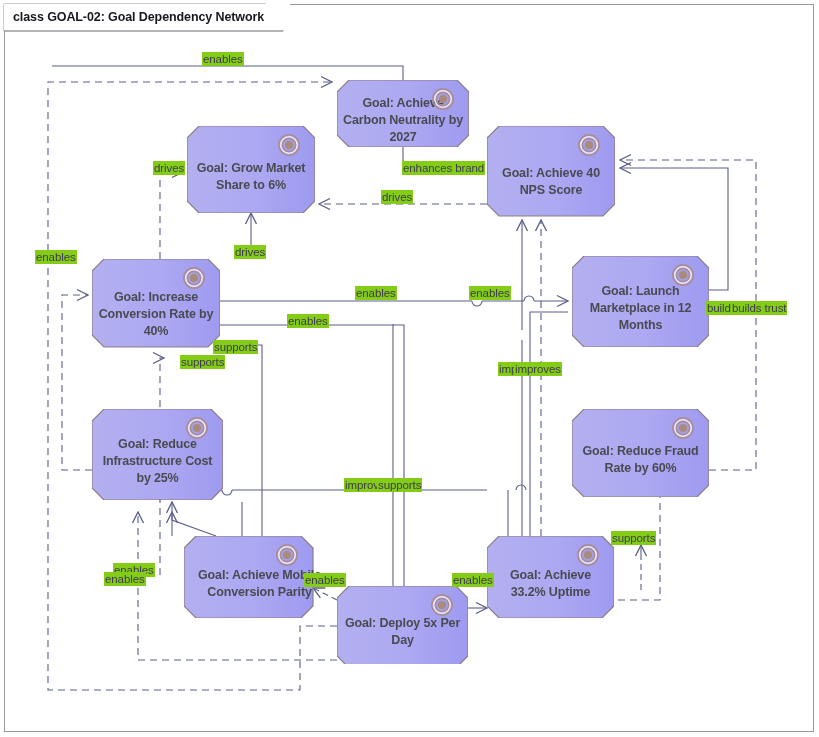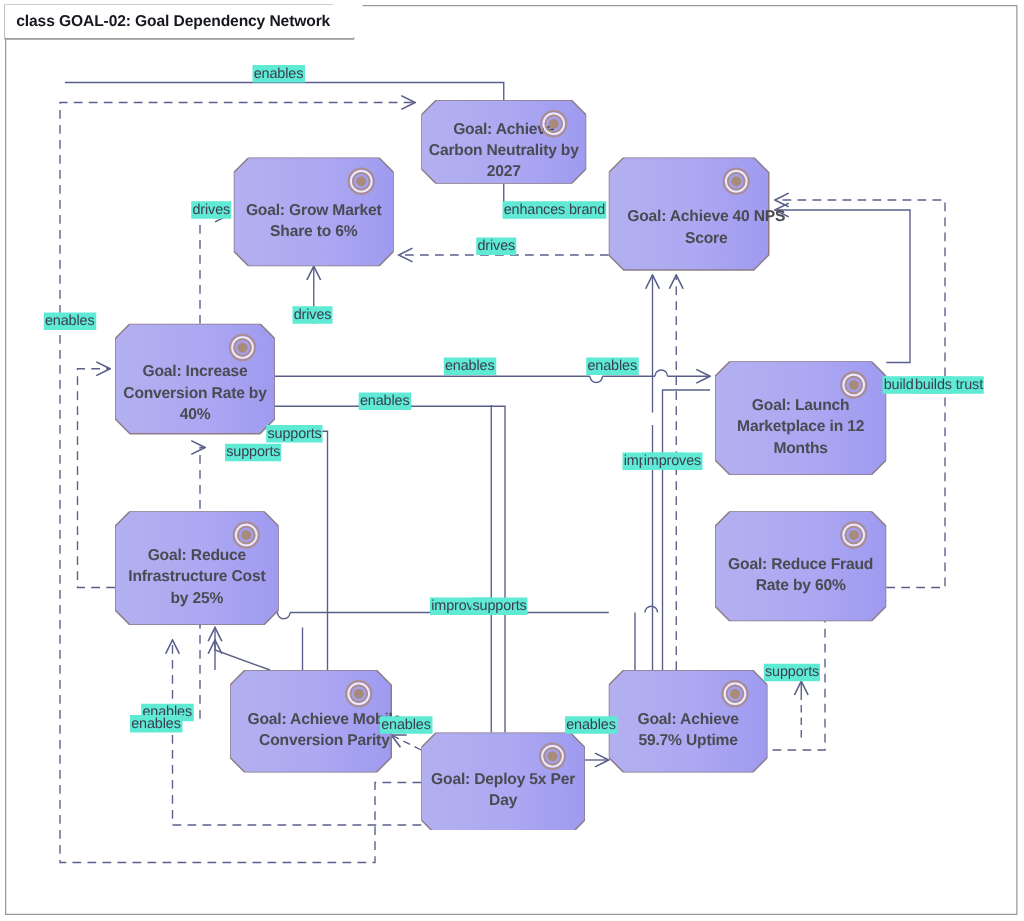--- a/index.html
+++ b/index.html
@@ -92,21 +92,21 @@
     pointer-events: none;
   }
   .node-icon {
     position: absolute;
     z-index: 4;
   }
   
   .elabel {
     position: absolute;
     z-index: 4;
-    background: #5eead4;
+    background: #84cc16;
     color: #3c3c50;
     font-size: 11.5px;
     line-height: 14px;
     white-space: nowrap;
     padding: 0 1px;
     letter-spacing: -0.1px;
   }
 </style>
 </head>
 <body>
@@ -222,21 +222,21 @@
           <polygon points="12,0 116,0 128,12 128,75 116,87 12,87 0,75 0,12" fill="url(#gr1)" stroke="#8d7c86" stroke-width="1.2"></polygon>
         </svg>
         <svg class="node-icon" width="24" height="24" viewBox="0 0 24 24" style="left: 90px; top: 7px;">
           <circle cx="12" cy="12" r="10.2" fill="none" stroke="#ab8d8d" stroke-width="1.5"></circle>
           <circle cx="12" cy="12" r="8.2" fill="none" stroke="#efeaf6" stroke-width="1.6"></circle>
           <circle cx="12" cy="12" r="6.6" fill="none" stroke="#ab8d8d" stroke-width="1.5"></circle>
           <circle cx="12" cy="12" r="4.1" fill="#a98b7c"></circle>
         </svg>
         <div class="node-label">Goal: Grow Market Share to 6%</div>
       </div>
-      <div class="node" style="left: 487px; top: 126px; width: 128px; height: 98px; padding-left: 28px;">
+      <div class="node" style="left: 487px; top: 126px; width: 128px; height: 98px;">
         <svg class="node-shape" width="128" height="90">
           <defs>
             <linearGradient id="gr2" x1="0" y1="0" x2="1" y2="0">
               <stop offset="0%" stop-color="#b3b0f0"></stop>
               <stop offset="55%" stop-color="#aca8f2"></stop>
               <stop offset="100%" stop-color="#9e9af0"></stop>
             </linearGradient>
           </defs>
           <polygon points="12,0 116,0 128,12 128,78 116,90 12,90 0,78 0,12" fill="url(#gr2)" stroke="#8d7c86" stroke-width="1.2"></polygon>
         </svg>
@@ -260,21 +260,21 @@
           <polygon points="12,0 116,0 128,12 128,76 116,88 12,88 0,76 0,12" fill="url(#gr3)" stroke="#8d7c86" stroke-width="1.2"></polygon>
         </svg>
         <svg class="node-icon" width="24" height="24" viewBox="0 0 24 24" style="left: 90px; top: 7px;">
           <circle cx="12" cy="12" r="10.2" fill="none" stroke="#ab8d8d" stroke-width="1.5"></circle>
           <circle cx="12" cy="12" r="8.2" fill="none" stroke="#efeaf6" stroke-width="1.6"></circle>
           <circle cx="12" cy="12" r="6.6" fill="none" stroke="#ab8d8d" stroke-width="1.5"></circle>
           <circle cx="12" cy="12" r="4.1" fill="#a98b7c"></circle>
         </svg>
         <div class="node-label">Goal: Increase Conversion Rate by 40%</div>
       </div>
-      <div class="node" style="left: 572px; top: 256px; width: 137px; height: 91px; margin-top: 33px;">
+      <div class="node" style="left: 572px; top: 256px; width: 137px; height: 91px;">
         <svg class="node-shape" width="137" height="91">
           <defs>
             <linearGradient id="gr4" x1="0" y1="0" x2="1" y2="0">
               <stop offset="0%" stop-color="#b3b0f0"></stop>
               <stop offset="55%" stop-color="#aca8f2"></stop>
               <stop offset="100%" stop-color="#9e9af0"></stop>
             </linearGradient>
           </defs>
           <polygon points="12,0 125,0 137,12 137,79 125,91 12,91 0,79 0,12" fill="url(#gr4)" stroke="#8d7c86" stroke-width="1.2"></polygon>
         </svg>
@@ -353,21 +353,21 @@
             </linearGradient>
           </defs>
           <polygon points="12,0 115,0 127,12 127,70 115,82 12,82 0,70 0,12" fill="url(#gr8)" stroke="#8d7c86" stroke-width="1.2"></polygon>
         </svg>
         <svg class="node-icon" width="24" height="24" viewBox="0 0 24 24" style="left: 89px; top: 7px;">
           <circle cx="12" cy="12" r="10.2" fill="none" stroke="#ab8d8d" stroke-width="1.5"></circle>
           <circle cx="12" cy="12" r="8.2" fill="none" stroke="#efeaf6" stroke-width="1.6"></circle>
           <circle cx="12" cy="12" r="6.6" fill="none" stroke="#ab8d8d" stroke-width="1.5"></circle>
           <circle cx="12" cy="12" r="4.1" fill="#a98b7c"></circle>
         </svg>
-        <div class="node-label">Goal: Achieve 59.7% Uptime</div>
+        <div class="node-label">Goal: Achieve 33.2% Uptime</div>
       </div>
       <div class="node" style="left: 337px; top: 586px; width: 131px; height: 78px;">
         <svg class="node-shape" width="131" height="82">
           <defs>
             <linearGradient id="gr9" x1="0" y1="0" x2="1" y2="0">
               <stop offset="0%" stop-color="#b3b0f0"></stop>
               <stop offset="55%" stop-color="#aca8f2"></stop>
               <stop offset="100%" stop-color="#9e9af0"></stop>
             </linearGradient>
           </defs>

